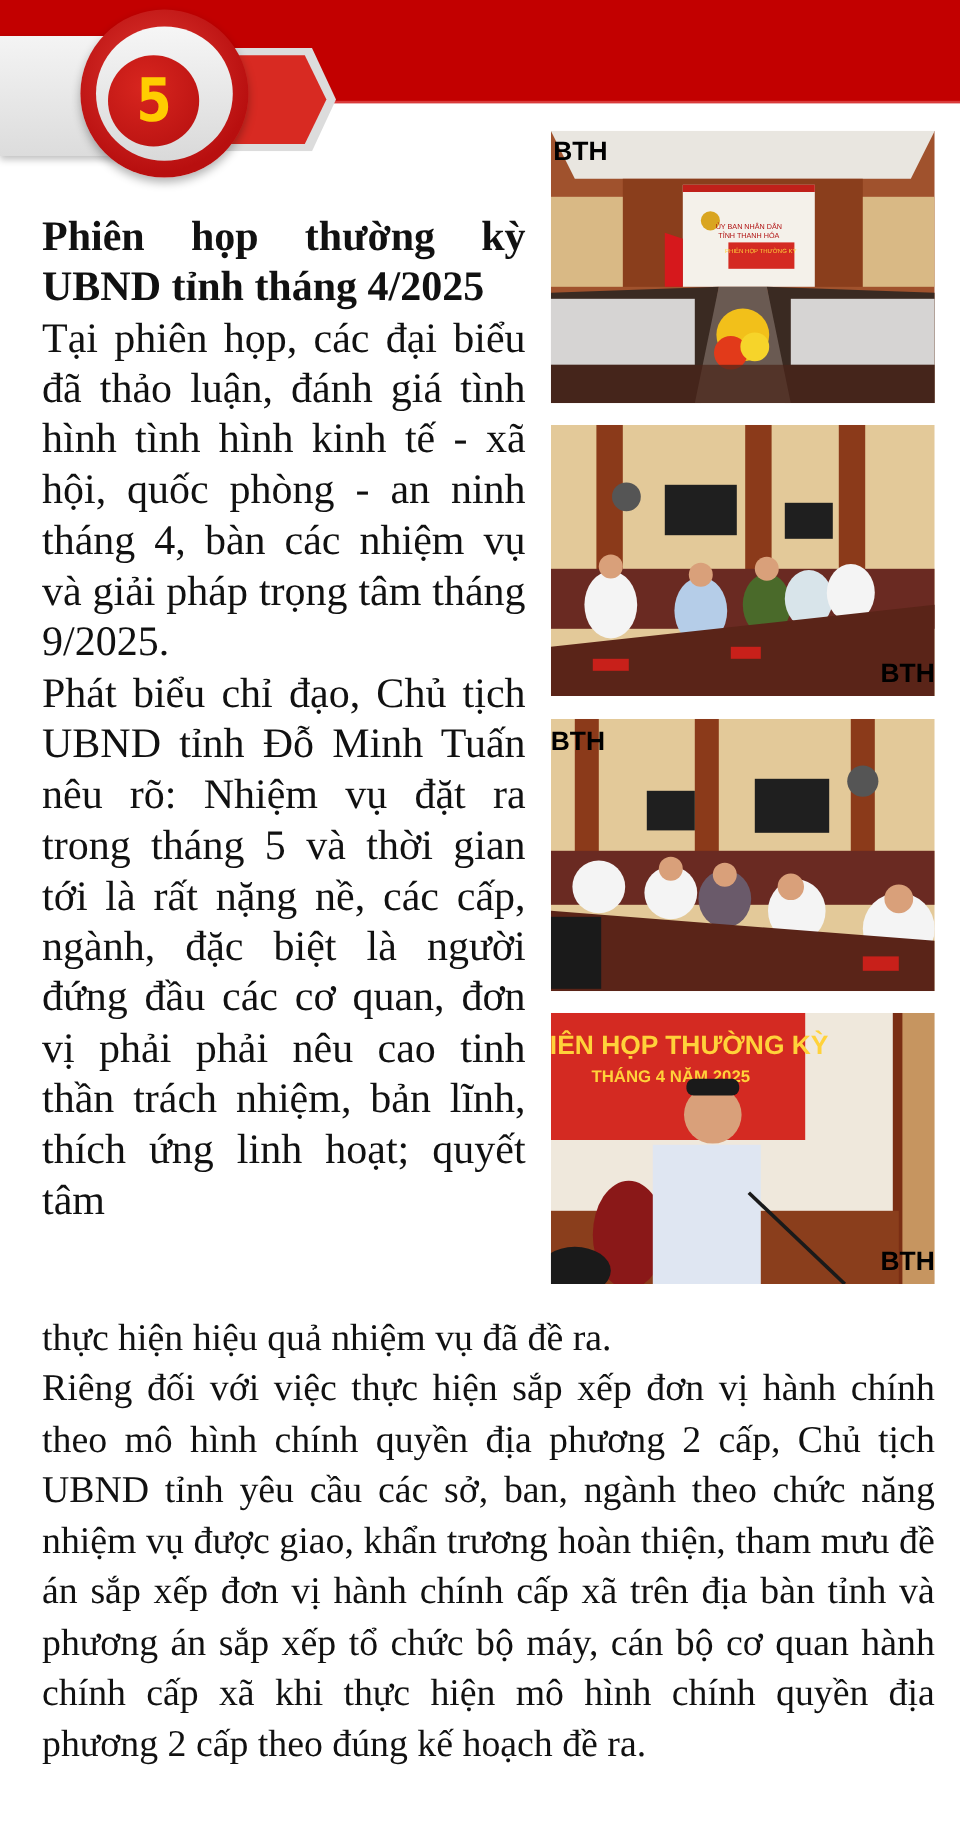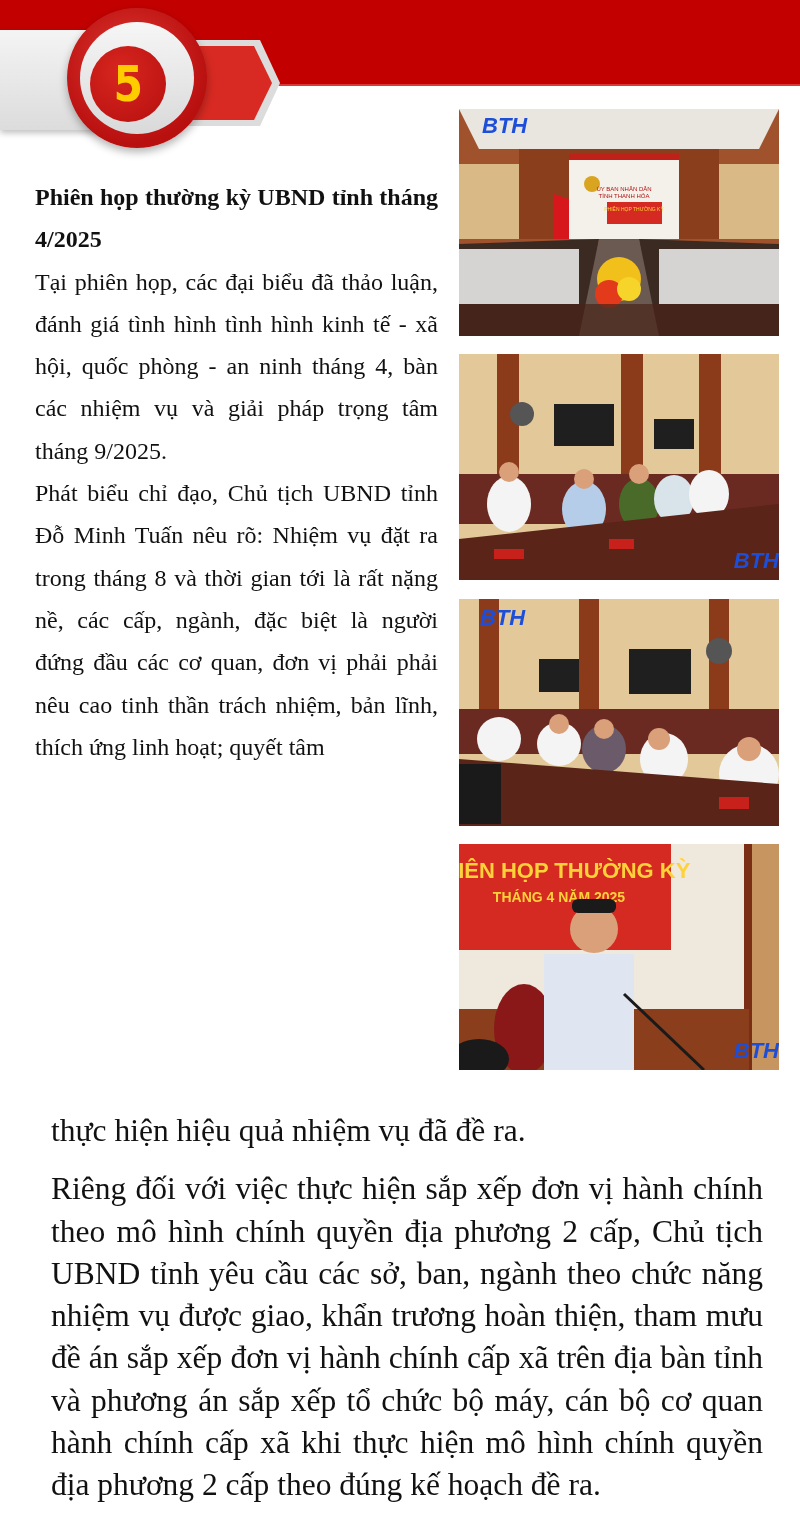--- a/index.html
+++ b/index.html
@@ -15,56 +15,56 @@
   .ring-outer { position: absolute; left: 67px; top: 8px; width: 140px; height: 140px; border-radius: 50%;
                 background: radial-gradient(circle at 45% 40%, #e23a33, #b80f0f 70%); box-shadow: 0 4px 8px rgba(0,0,0,0.3); }
   .ring-white { position: absolute; left: 80px; top: 22px; width: 114px; height: 112px; border-radius: 50%;
                 background: linear-gradient(#f6f6f6,#d9d9d9); }
   .badge { position: absolute; left: 90px; top: 46px; width: 76px; height: 76px; border-radius: 50%;
            background: radial-gradient(circle at 40% 35%, #d8261f, #b50f0f); display: flex; align-items: center; justify-content: center; }
   .badge-num { font-family: "DejaVu Sans", sans-serif; font-weight: bold; font-size: 50px; color: #ffcc00;
                transform: scaleX(0.85); line-height: 1; }
 
   
-  .text-col { position: absolute; left: 35px; top: 176px; width: 403px; font-size: 24px; line-height: 42.3px; text-align: justify; }
+  .text-col { position: absolute; left: 35px; top: 176px; width: 403px; font-size: 35px; line-height: 42.3px; text-align: justify; }
   .text-col p { margin: 0; }
   .title { font-weight: bold; }
   .full-text { position: absolute; left: 35px; top: 1094px; width: 744px; font-size: 31.5px; line-height: 42.3px; text-align: justify; }
-  .full-text p { margin: 16px; }
+  .full-text p { margin: 0; }
   .cont { text-align: left; }
 
   
   .photo { position: absolute; left: 459px; width: 320px; overflow: hidden; }
   .p1 { top: 109px; height: 227px; }
   .p2 { top: 354px; height: 226px; }
   .p3 { top: 599px; height: 227px; }
   .p4 { top: 844px; height: 226px; }
   .scene { position: absolute; inset: 0; }
-  .watermark { position: absolute; font-family: "Liberation Sans", sans-serif; font-weight: bold; font-style: italic; color: #1d4ed8; font-size: 22px; margin-left: 21px; }
+  .watermark { position: absolute; font-family: "Liberation Sans", sans-serif; font-weight: bold; color: #000000; font-size: 22px; }
 </style>
 </head>
 <body>
 
 <div class="banner"></div>
 <div class="banner-edge"></div>
 <div class="ribbon-white"></div>
 <svg class="arrow-tag" viewBox="0 0 100 86">
   <polygon points="0,0 80,0 100,43 80,86 0,86" fill="#dcdcdc"></polygon>
   <polygon points="0,6 74,6 92,43 74,80 0,80" fill="#d82a22"></polygon>
 </svg>
 <div class="ring-outer"></div>
 <div class="ring-white"></div>
 <div class="badge">
   <span class="badge-num">5</span>
 </div>
 
 <div class="text-col">
   <p class="title">Phiên họp thường kỳ UBND tỉnh tháng 4/2025</p>
   <p>Tại phiên họp, các đại biểu đã thảo luận, đánh giá tình hình tình hình kinh tế - xã hội, quốc phòng - an ninh tháng 4, bàn các nhiệm vụ và giải pháp trọng tâm tháng 9/2025.</p>
-  <p class="cont" style="text-align:justify;text-align-last:left">Phát biểu chỉ đạo, Chủ tịch UBND tỉnh Đỗ Minh Tuấn nêu rõ: Nhiệm vụ đặt ra trong tháng 8 và thời gian tới là rất nặng nề, các cấp, ngành, đặc biệt là người đứng đầu các cơ quan, đơn vị phải phải nêu cao tinh thần trách nhiệm, bản lĩnh, thích ứng linh hoạt; quyết tâm</p>
+  <p class="cont" style="text-align:justify;text-align-last:left">Phát biểu chỉ đạo, Chủ tịch UBND tỉnh Đỗ Minh Tuấn nêu rõ: Nhiệm vụ đặt ra trong tháng 5 và thời gian tới là rất nặng nề, các cấp, ngành, đặc biệt là người đứng đầu các cơ quan, đơn vị phải phải nêu cao tinh thần trách nhiệm, bản lĩnh, thích ứng linh hoạt; quyết tâm</p>
 </div>
 
 <div class="full-text">
   <p class="cont">thực hiện hiệu quả nhiệm vụ đã đề ra.</p>
   <p>Riêng đối với việc thực hiện sắp xếp đơn vị hành chính theo mô hình chính quyền địa phương 2 cấp, Chủ tịch UBND tỉnh yêu cầu các sở, ban, ngành theo chức năng nhiệm vụ được giao, khẩn trương hoàn thiện, tham mưu đề án sắp xếp đơn vị hành chính cấp xã trên địa bàn tỉnh và phương án sắp xếp tổ chức bộ máy, cán bộ cơ quan hành chính cấp xã khi thực hiện mô hình chính quyền địa phương 2 cấp theo đúng kế hoạch đề ra.</p>
 </div>
 
 <div class="photo p1">
   <svg class="scene" viewBox="0 0 320 227" preserveAspectRatio="none">
     <rect width="320" height="227" fill="#a0522d"></rect>

